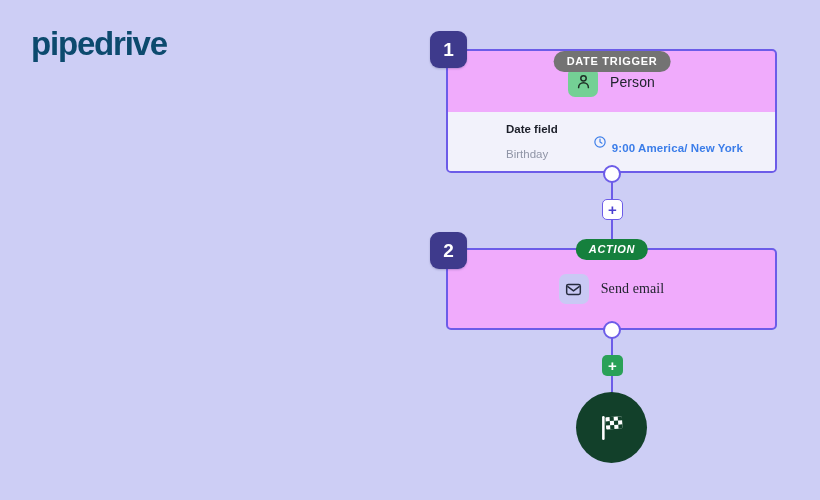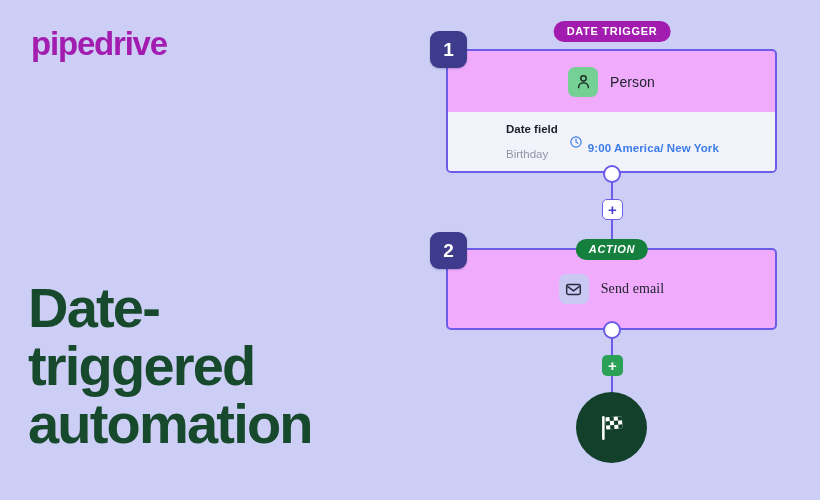--- a/index.html
+++ b/index.html
@@ -7,21 +7,21 @@
     position:relative;
     width:820px;height:500px;
     background:#cdcef5;
     overflow:hidden;
     font-family:"Liberation Sans", sans-serif;
   }
   
   .logo{
     position:absolute;left:31px;top:27px;
     font-size:33px;font-weight:800;letter-spacing:-1.2px;
-    color:#a21caf;line-height:34px;
+    color:#0c4a6e;line-height:34px;
   }
   .headline{
     position:absolute;left:28px;top:279px;margin:0;
     font-size:56px;font-weight:800;letter-spacing:-1.8px;
     line-height:58px;color:#174a2c;
   }
   .headline span{display:block;}
   
   .vline{
     position:absolute;left:611px;top:174px;width:2px;height:254px;
@@ -38,42 +38,42 @@
   .card2 .card-top{height:78px;}
   .entity-icon{
     width:30px;height:30px;border-radius:7px;
     display:flex;align-items:center;justify-content:center;flex:0 0 auto;
   }
   .entity-icon.green{background:#74d095;}
   .entity-icon.lav{background:#c9c9f4;}
   .entity-label{font-size:14px;color:#21242f;letter-spacing:0.1px;}
   .card-bottom{
     height:59px;background:#f2f2fb;border-radius:0 0 3px 3px;
-    display:flex;align-items:center;padding-left:58px;gap:11px;box-sizing:border-box;
+    display:flex;align-items:center;padding-left:58px;gap:35px;box-sizing:border-box;
   }
   .field-label{font-size:11.5px;font-weight:bold;color:#1b1e28;line-height:14px;}
   .field-value{font-size:11.5px;color:#9095a6;line-height:14px;margin-top:11px;}
   .time{display:flex;align-items:center;gap:5px;cursor:pointer;}
   .time-text{font-size:11.5px;font-weight:bold;color:#3b7de9;letter-spacing:0.1px;margin-top:12px;}
   .step-num{
     position:absolute;left:430px;width:37px;height:37px;
     background:#3e3a8c;border-radius:9px;z-index:3;
     display:flex;align-items:center;justify-content:center;
     color:#ffffff;font-size:19px;font-weight:bold;
     box-shadow:0 1px 2px rgba(40,38,100,.25);
   }
   .step-num.n1{top:31px;}
   .step-num.n2{top:232px;}
   .badge{
     position:absolute;left:612px;transform:translateX(-50%);z-index:3;
     height:21px;line-height:21px;padding:0 13px;border-radius:11px;
     color:#ffffff;font-size:11px;font-weight:800;letter-spacing:0.7px;
     white-space:nowrap;
   }
-  .badge.blue{top:21px;background:#a21caf;}
+  .badge.blue{top:51px;background:#737373;}
   .badge.green{top:239px;background:#15803d;font-style:italic;}
   .node-circle{
     position:absolute;left:603px;width:18px;height:18px;box-sizing:border-box;
     background:#ffffff;border:2px solid #6c5ce8;border-radius:50%;z-index:2;
   }
   .node-circle.c1{top:165px;}
   .node-circle.c2{top:321px;}
   .plus-box{
     position:absolute;left:602px;width:21px;height:21px;box-sizing:border-box;
     display:flex;align-items:center;justify-content:center;padding:0;
@@ -88,25 +88,20 @@
     display:flex;align-items:center;justify-content:center;
   }
 </style>
 </head>
 <body>
 
 <div class="stage">
 
   <div class="logo">pipedrive</div>
 
-  <h1 class="headline">
-    <span>Date-</span>
-    <span>triggered</span>
-    <span>automation</span>
-  </h1>
 
   <div>
 
     <div class="vline"></div>
 
     <section class="card card1">
       <div class="card-top">
         <span class="entity-icon green">
           <svg width="21" height="21" viewBox="0 0 24 24" fill="none" stroke="#1e2f26" stroke-width="1.7" stroke-linecap="round" stroke-linejoin="round">
             <circle cx="12" cy="8.4" r="3.1"></circle>

